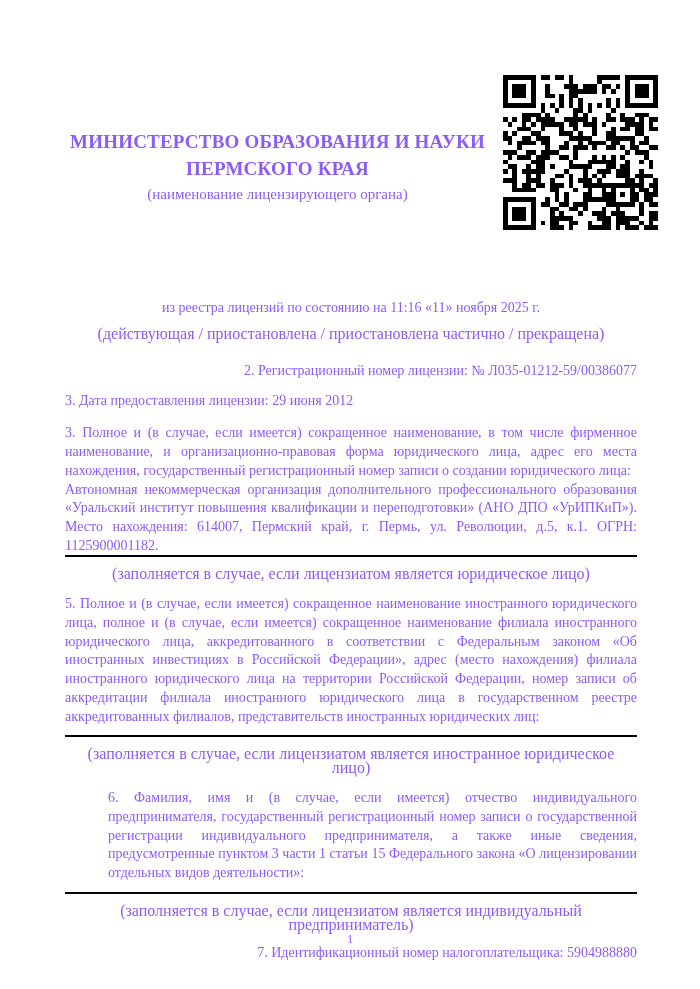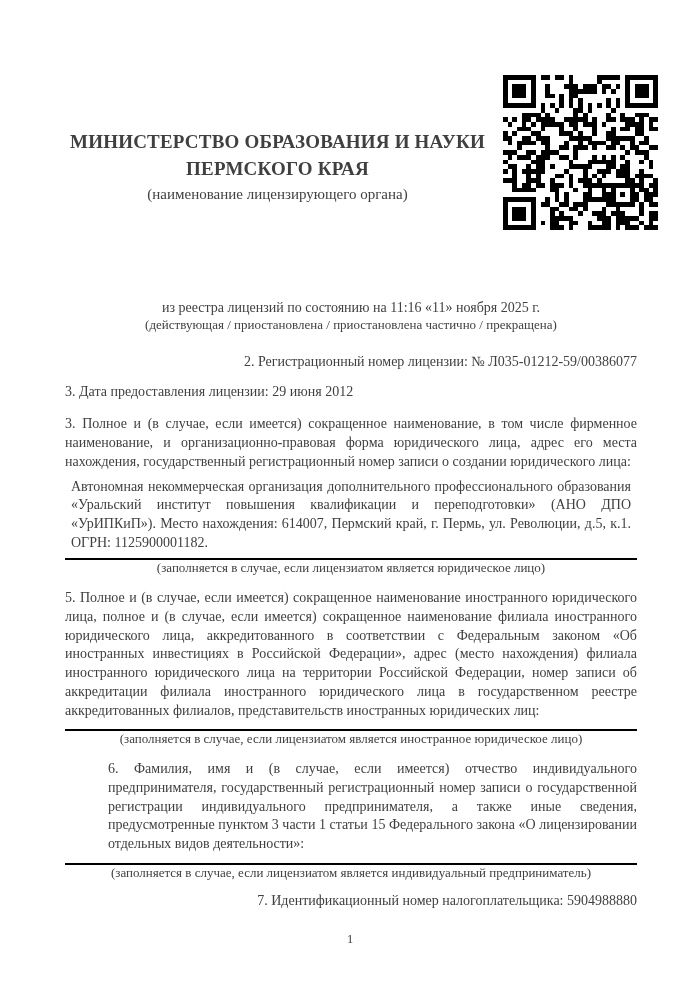--- a/index.html
+++ b/index.html
@@ -1,21 +1,21 @@
 <!DOCTYPE html>
 <html lang="ru"><head>
 <meta charset="utf-8">
 <style>
   html, body { margin: 0; padding: 0; background: #ffffff; }
   .doc {
     position: relative;
     width: 700px;
     height: 989px;
     background: #ffffff;
-    color: #404040;
+    color: #8b5cf6;
     font-family: "Liberation Serif", serif;
     font-size: 14px;
     overflow: hidden;
   }
   
   .header { position: relative; height: 245px; }
   .ministry-block {
     position: absolute;
     top: 128px;
     left: 60px;
@@ -54,32 +54,32 @@
     line-height: 18.7px;
     margin: 0;
   }
   .m-item1 { margin-top: 28px; text-align: left; }
   .m-item2 { margin-top: 21px; text-align: right; }
   .m-item3 { margin-top: 11px; text-align: left; }
   .m-item4 { margin-top: 14px; }
   .m-item5 { margin-top: 14px; }
   .m-item6 { margin-top: 14px; margin-left: 43px; }
   .m-item7 { margin-top: 12px; text-align: right; }
-  .answer { text-align: justify; line-height: 18.7px; margin: 6px; }
+  .answer { text-align: justify; line-height: 18.7px; margin: 0; }
   .fill-line {
     border-bottom: 2px solid #000000;
     height: 0;
     margin: 0;
   }
   .gap-line { margin-top: 9px; }
   .note {
     text-align: center;
-    font-size: 13px;
+    font-size: 16px;
     line-height: 14px;
-    margin: 0;
+    margin: 9px;
     padding-top: 1px;
   }
   .page-number {
     position: absolute;
     bottom: 42px;
     left: 0;
     width: 100%;
     text-align: center;
     font-size: 12.5px;
   }

